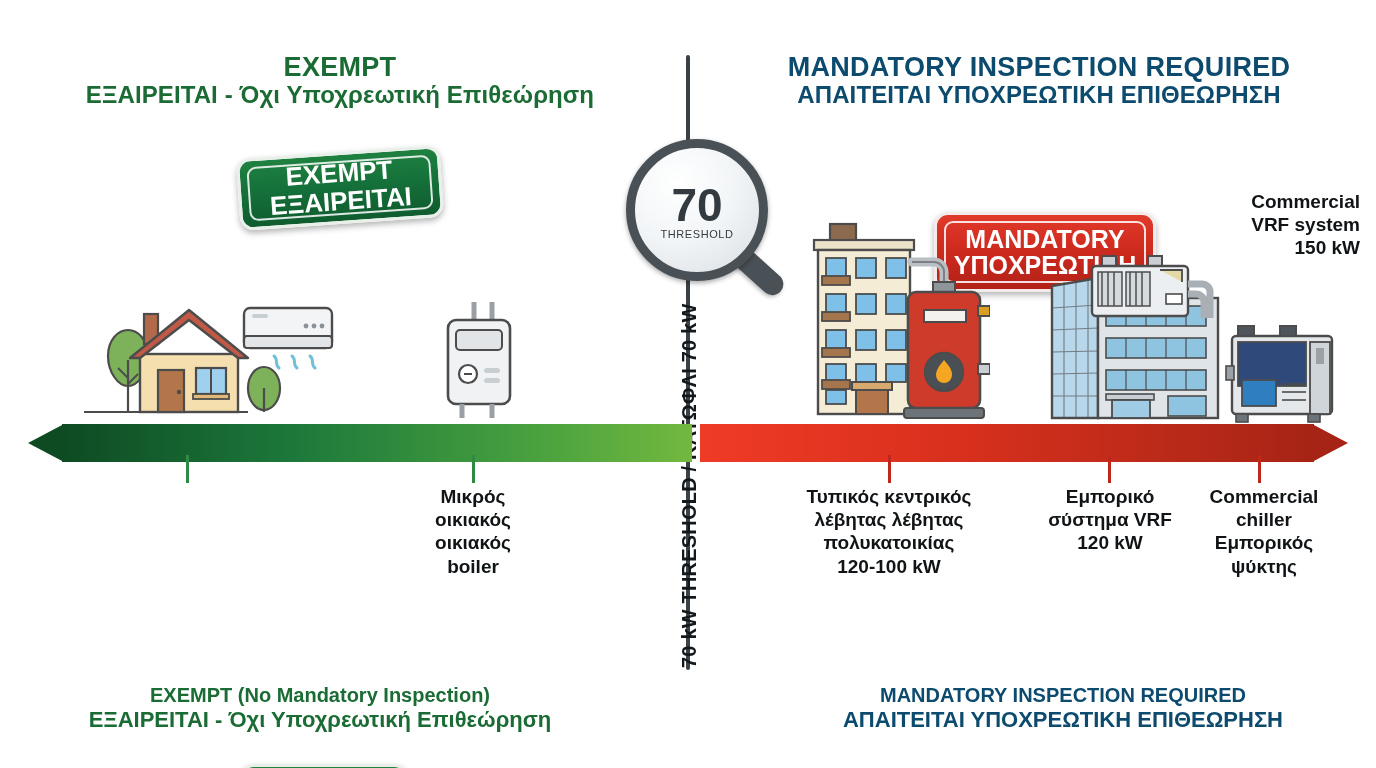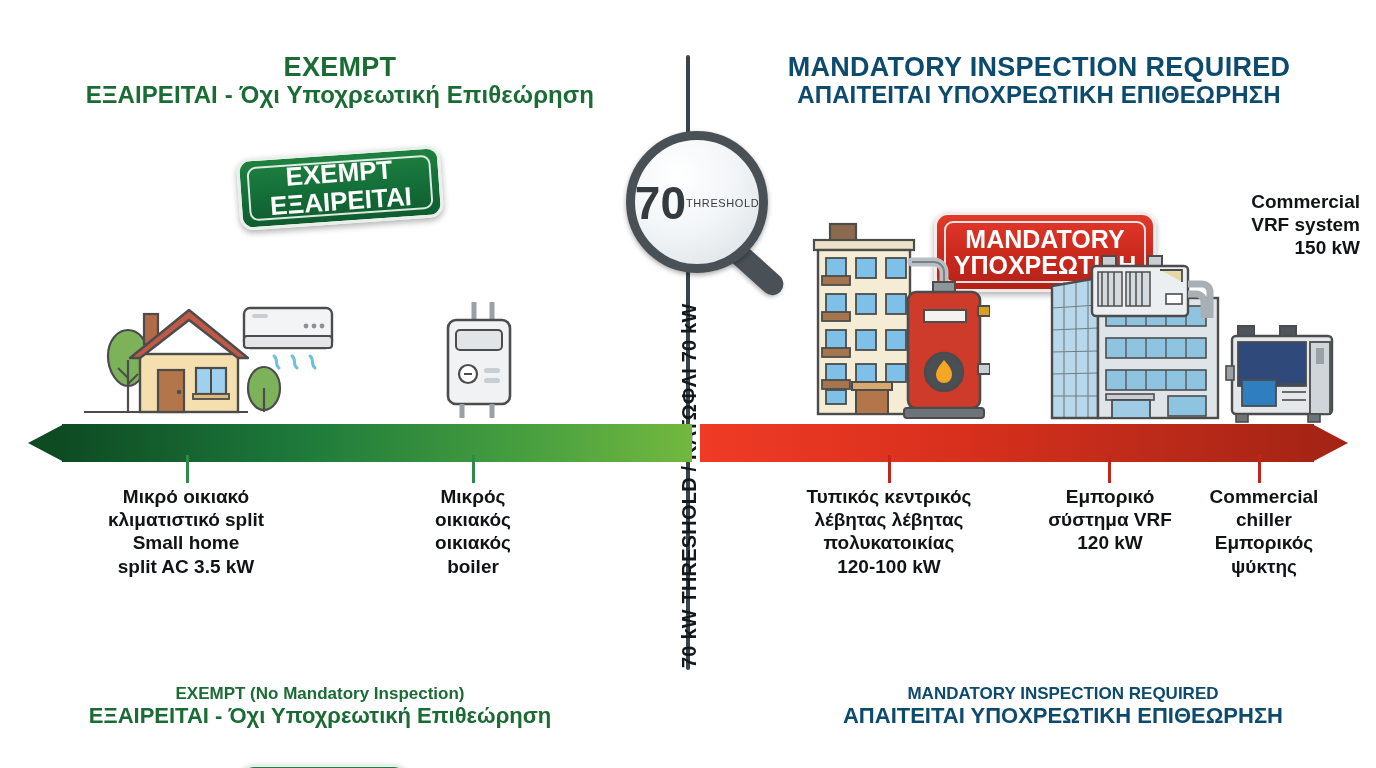--- a/index.html
+++ b/index.html
@@ -75,25 +75,25 @@
     position:absolute;
     transform-origin:0 0;
     transform:rotate(-90deg);
     white-space:nowrap;
     font-size:20px;font-weight:700;color:#14181b;letter-spacing:.2px;
   }
 
   
   .mag-wrap{position:absolute;left:626px;top:131px;width:172px;height:180px;}
   .mag-circle{
-    position:absolute;left:0;top:0;width:124px;height:124px;border-radius:50%;
+    position:absolute;left:0;top:8px;width:124px;height:124px;border-radius:50%;
     background:radial-gradient(circle at 34% 28%, #ffffff 0%, #f2f5f7 48%, #d8dee3 100%);
     border:9px solid #4a5156;
     box-shadow:0 2px 5px rgba(0,0,0,.35);
-    display:flex;flex-direction:row;justify-content:center;align-items:center;
+    display:flex;flex-direction:column;justify-content:center;align-items:center;
   }
   .mag-num{font-size:46px;font-weight:700;color:#343b40;line-height:.95;margin-top:4px;}
   .mag-sub{font-size:11px;font-weight:400;color:#343b40;letter-spacing:.6px;margin-top:1px;}
   .mag-handle{
     position:absolute;left:104px;top:104px;width:68px;height:22px;border-radius:11px;
     background:#4a5156;transform:rotate(42deg);transform-origin:0 50%;
     box-shadow:0 2px 4px rgba(0,0,0,.3);
   }
 
   
@@ -101,21 +101,21 @@
     position:absolute;text-align:center;font-size:19px;font-weight:700;
     color:#111416;line-height:1.22;
   }
   .sidelabel{
     position:absolute;text-align:right;font-size:19px;font-weight:700;
     color:#111416;line-height:1.22;
   }
 
   
   .ftr{position:absolute;text-align:center;line-height:1.14;}
-  .ftr .f1{font-size:17px;font-weight:700;}
+  .ftr .f1{font-size:20px;font-weight:700;}
   .ftr .f2{font-size:22px;font-weight:700;}
 </style>
 </head>
 <body>
 
 <div class="stage">
 
   <div class="abs hdr green-txt" style="left:20px;top:52px;width:640px;">
     <div class="l1">EXEMPT</div>
     <div class="l2">ΕΞΑΙΡΕΙΤΑΙ - Όχι Υποχρεωτική Επιθεώρηση</div>
@@ -316,24 +316,20 @@
   <div class="bar bar-green"></div>
   <div class="bar bar-red"></div>
   <div class="arrow-r"></div>
 
   <div class="tick tick-g" style="left:186px;"></div>
   <div class="tick tick-g" style="left:472px;"></div>
   <div class="tick tick-r" style="left:888px;"></div>
   <div class="tick tick-r" style="left:1108px;"></div>
   <div class="tick tick-r" style="left:1258px;"></div>
 
-  <div class="axlabel" style="left:76px;top:485px;width:220px;white-space:pre-line;">Μικρό οικιακό
-κλιματιστικό split
-Small home
-split AC 3.5 kW</div>
 
   <div class="axlabel" style="left:400px;top:485px;width:146px;white-space:pre-line;">Μικρός
 οικιακός
 οικιακός
 boiler</div>
 
   <div class="axlabel" style="left:778px;top:485px;width:222px;white-space:pre-line;">Τυπικός κεντρικός
 λέβητας λέβητας
 πολυκατοικίας
 120-100 kW</div>

